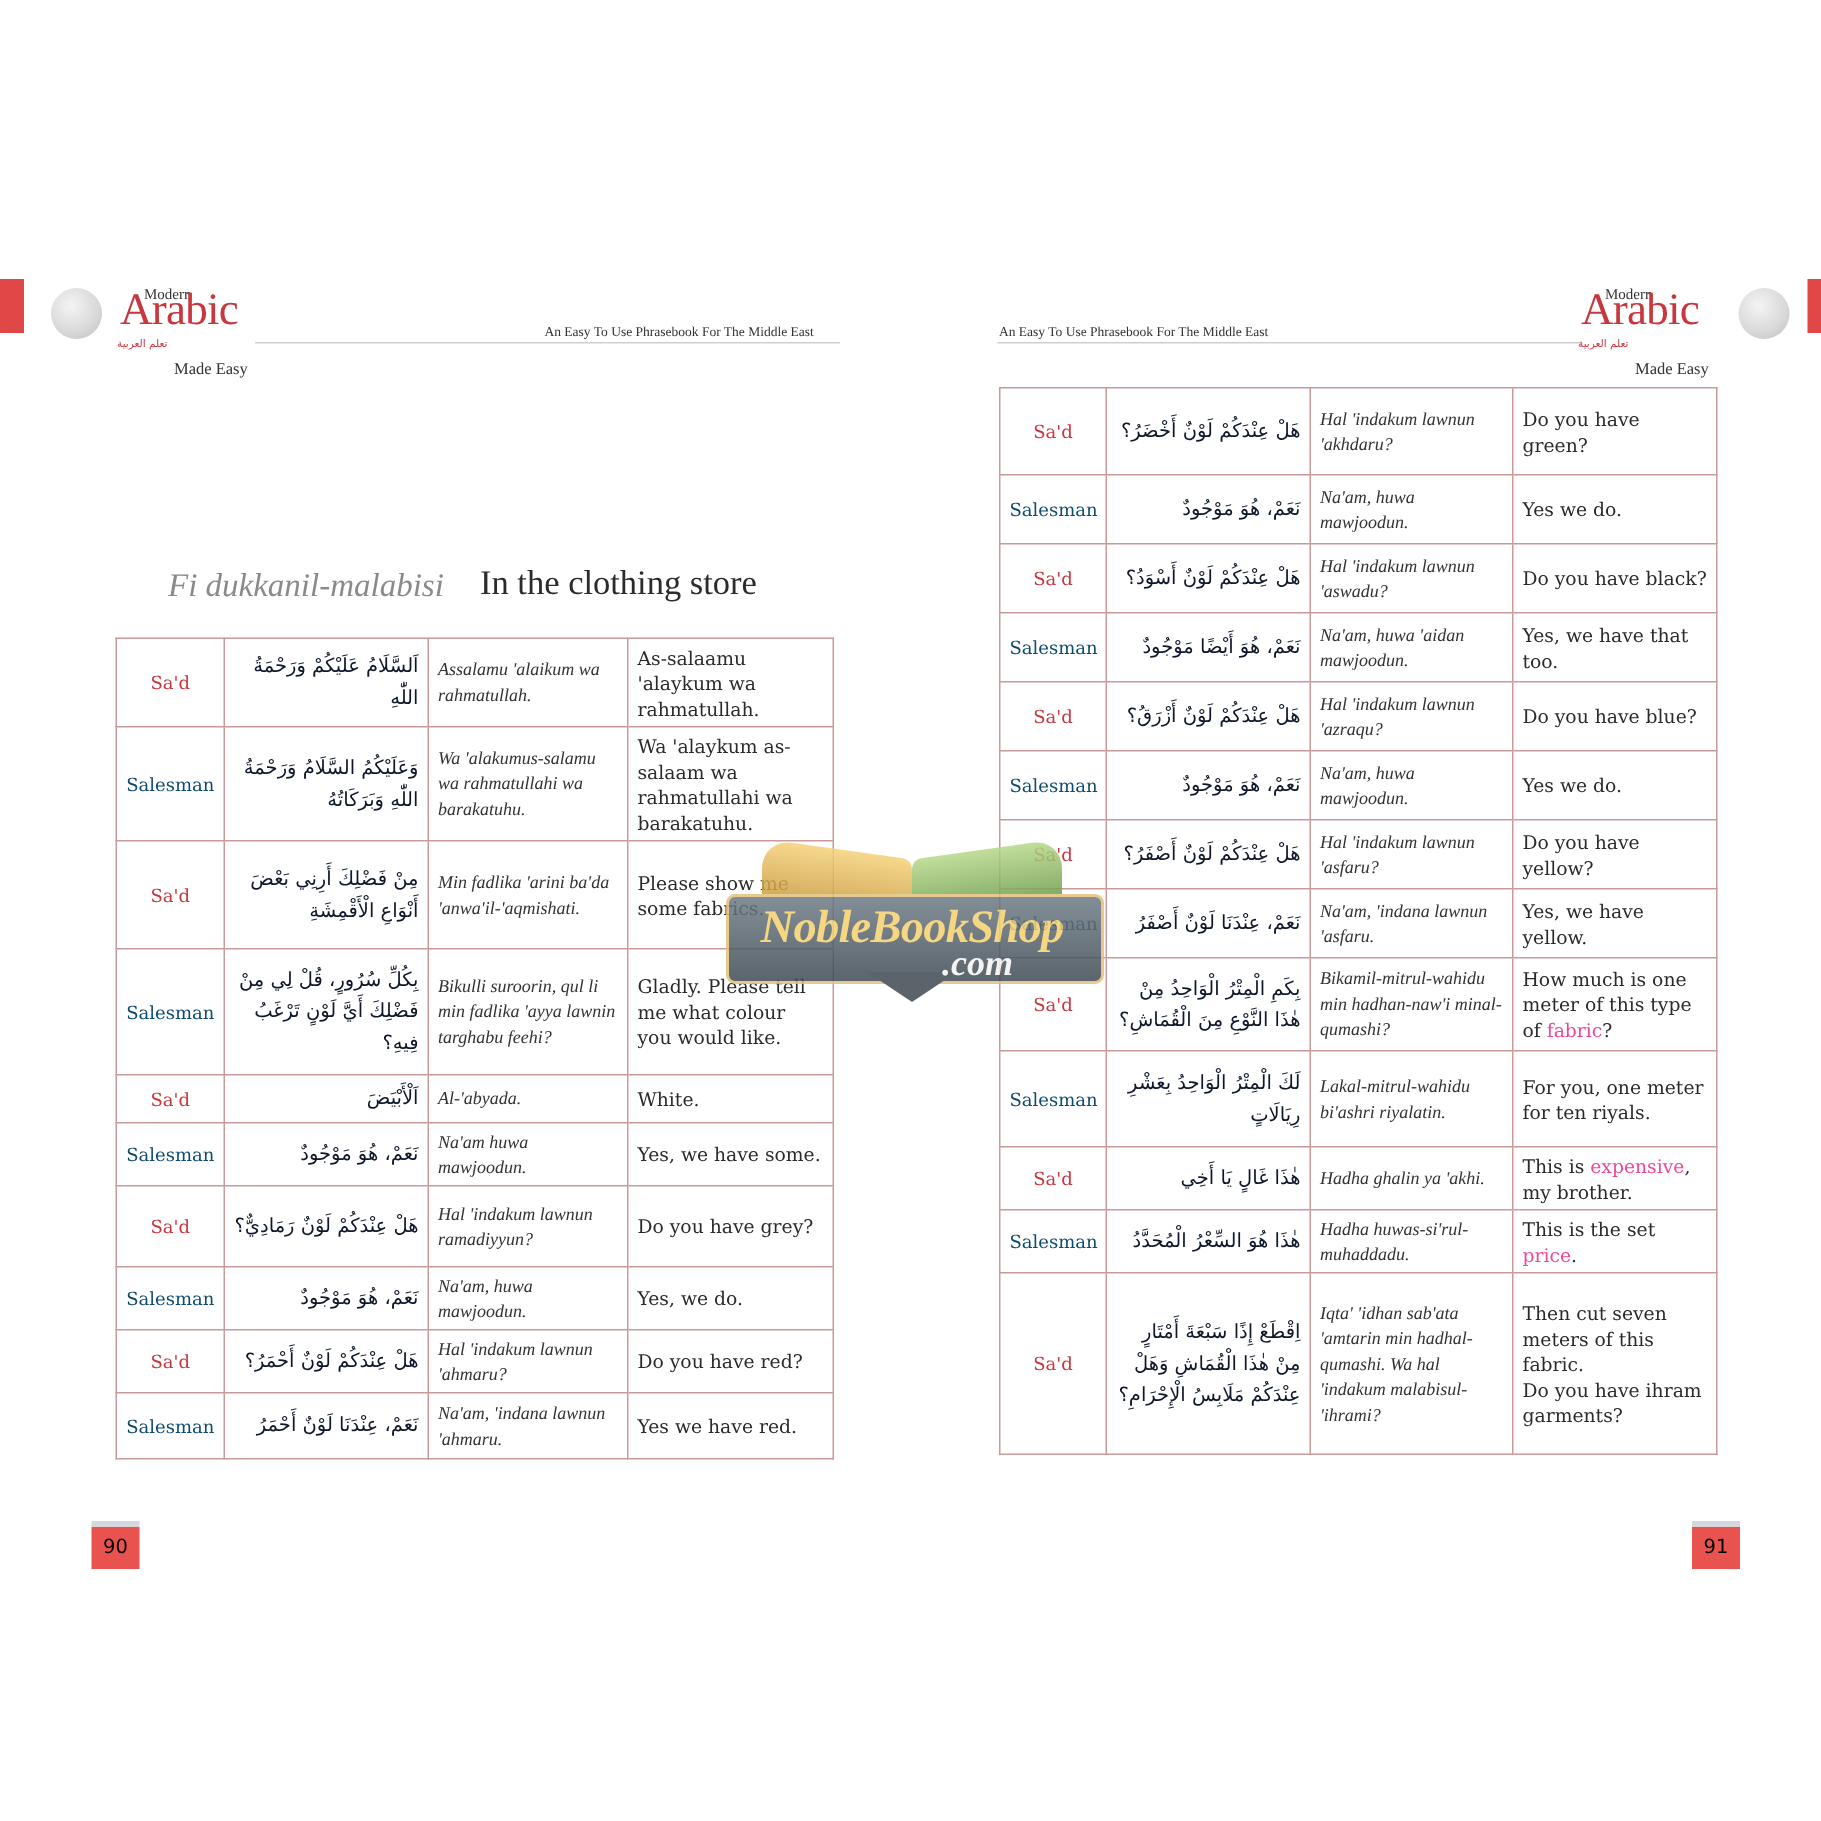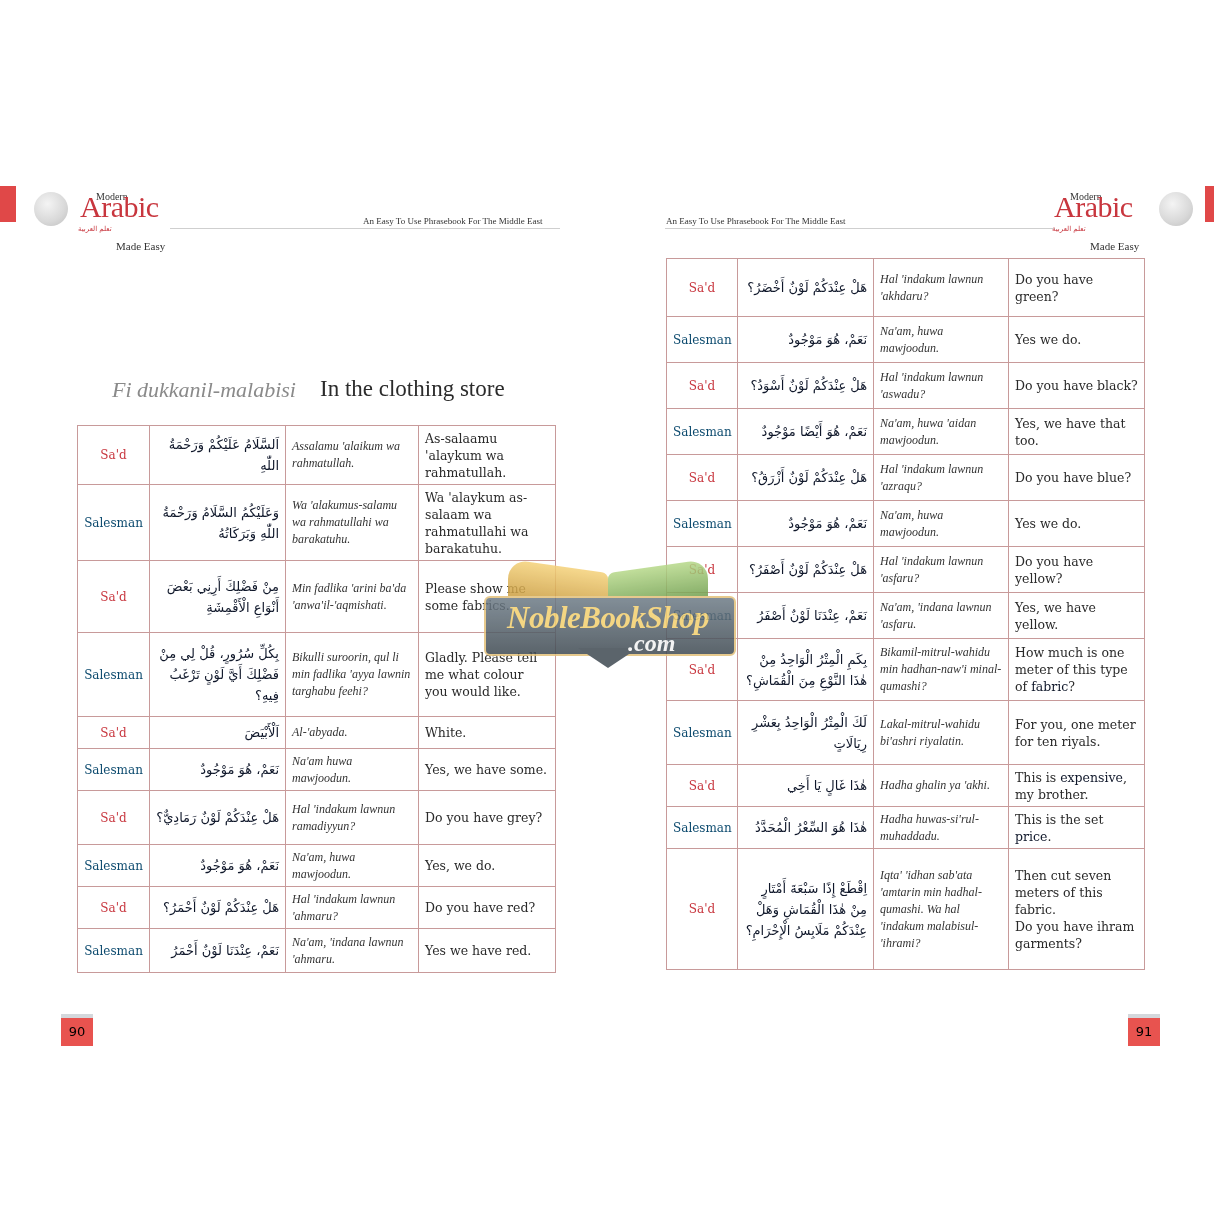--- a/index.html
+++ b/index.html
@@ -31,21 +31,21 @@
 
   
   table.phrase { position:absolute; border-collapse:collapse; table-layout:fixed; }
   table.phrase td { border:1px solid #c89a9a; vertical-align:middle; padding:2px 6px; }
   td.speaker { text-align:center; font-family:"DejaVu Serif", serif; font-size:12px; }
   td.speaker.sad { color:#c8363e; }
   td.speaker.sales { color:#0c4a6e; }
   td.ar { text-align:right; direction:rtl; color:#0f172a; font-family:"DejaVu Sans", sans-serif; font-size:13px; line-height:21px; }
   td.tr { font-family:"Liberation Serif", serif; font-style:italic; font-size:12px; color:#333; line-height:17px; }
   td.en { font-family:"DejaVu Serif", serif; font-size:12.5px; color:#2a2a2a; line-height:17px; }
-  .hl { color:#0f172a; }
+  .hl { color:#ec4899; }
 
   
   .pagenum { position:absolute; top:1018px; width:32px; height:28px; background:#e8534f;
              color:#000000; font-family:"DejaVu Sans", sans-serif; font-size:13px; text-align:center; line-height:28px; }
   .pagenum::before { content:""; position:absolute; left:0; top:-4px; width:32px; height:4px; background:#d4d8dc; }
 
   
   .watermark { position:absolute; left:478px; top:560px; width:260px; height:112px; opacity:0.85; }
   .wm-book-l { position:absolute; left:30px; top:6px; width:100px; height:40px; background:linear-gradient(#f5d27a,#c99a3c);
                border-radius:20px 6px 0 0; transform:skewY(8deg); }

